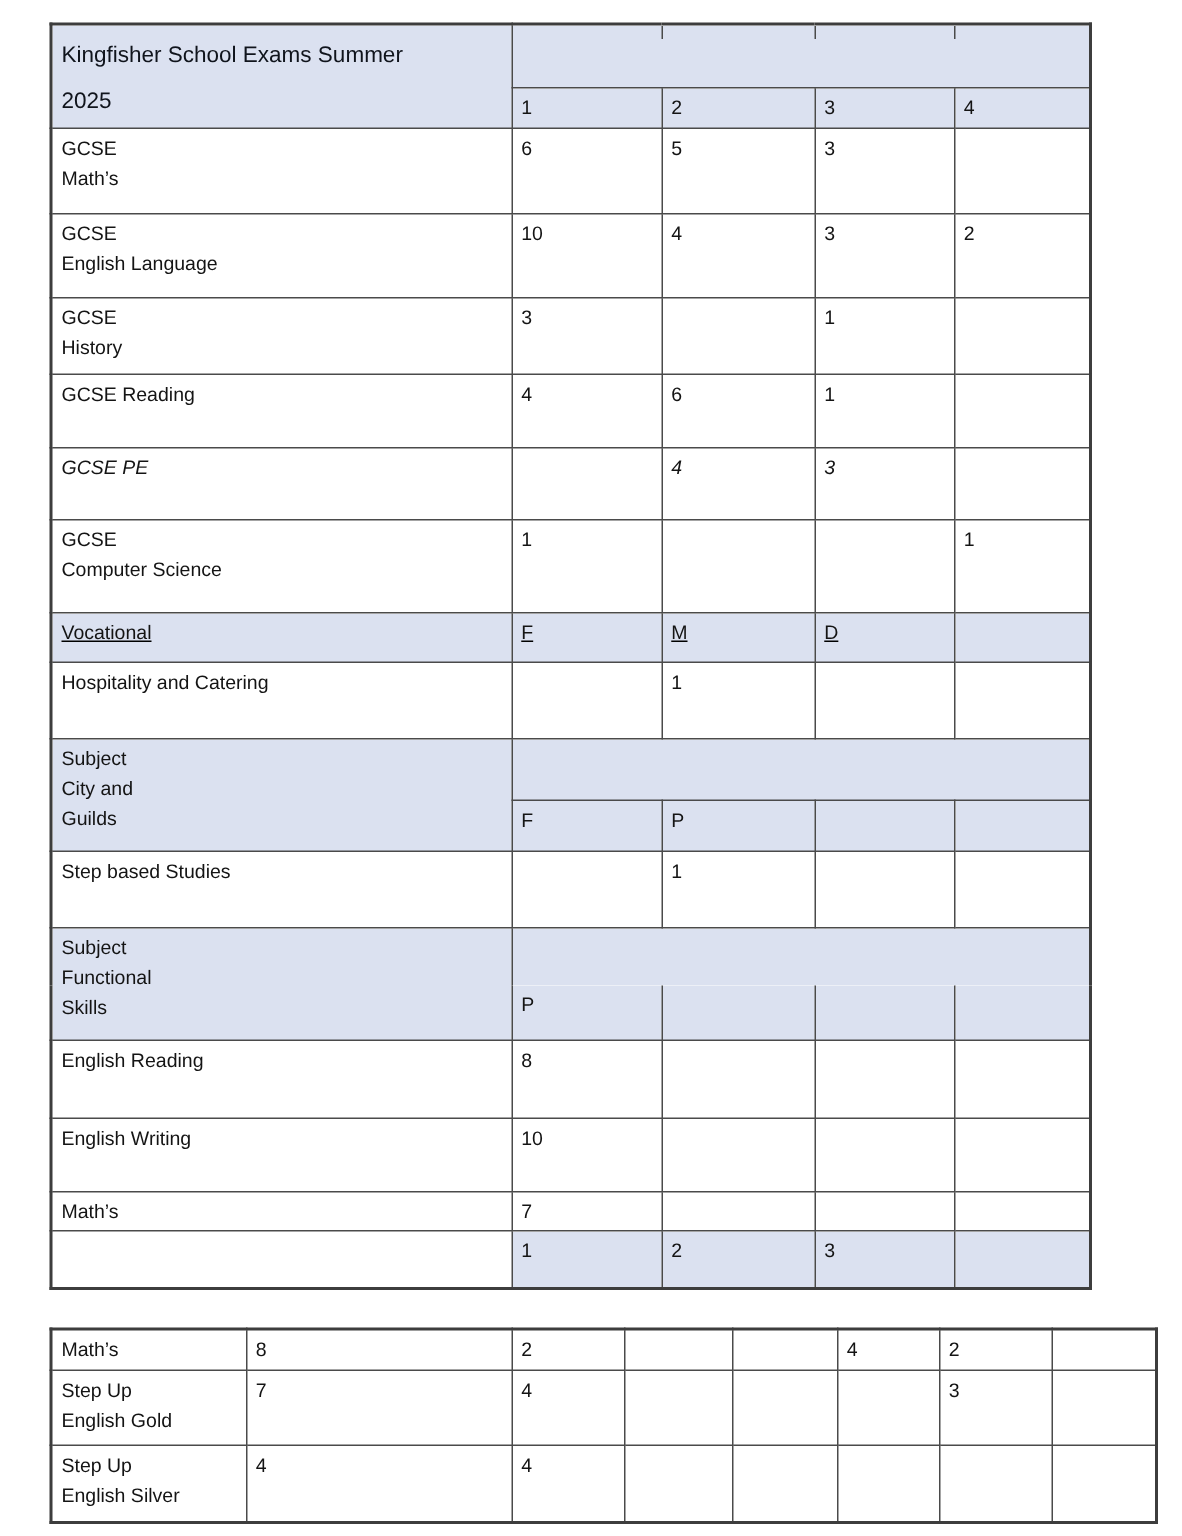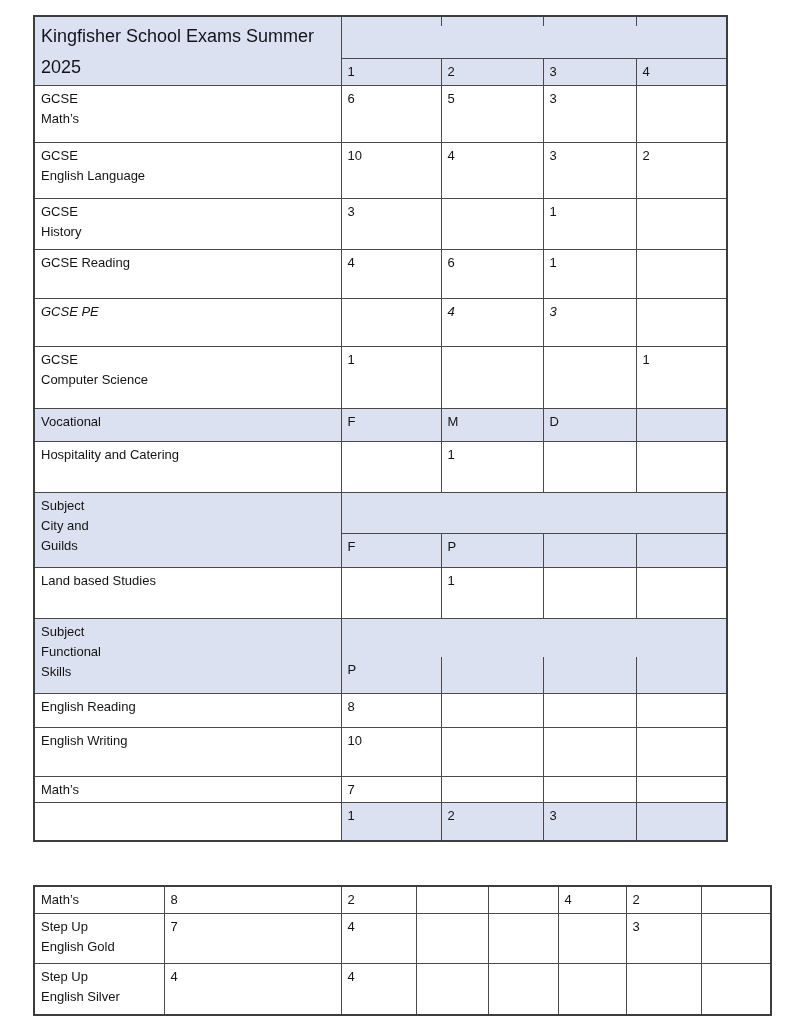--- a/index.html
+++ b/index.html
@@ -27,21 +27,21 @@
     vertical-align: top;
     padding: 3px 6px 2px 6px;
     font-size: 13px;
     line-height: 20px;
     color: #141414;
     white-space: pre-line;
     overflow: hidden;
   }
   .doc-table td.shade { background: #dbe1f0; }
   .doc-table td.title-cell {
-    font-size: 18px;
+    font-size: 15px;
     line-height: 31px;
     padding-top: 4px;
     color: #10141c;
   }
   
   .doc-table td.ticks {
     background-image:
       linear-gradient(#4a4a4a, #4a4a4a),
       linear-gradient(#4a4a4a, #4a4a4a),
       linear-gradient(#4a4a4a, #4a4a4a);
@@ -118,21 +118,21 @@
           <td></td>
         </tr>
         <tr style="height: 62px;">
           <td>GCSE
 Computer Science</td>
           <td>1</td>
           <td></td>
           <td></td>
           <td>1</td>
         </tr>
-        <tr style="height: 33px;">
+        <tr style="height: 33px; text-decoration: underline;">
           <td class="shade">Vocational</td>
           <td class="shade">F</td>
           <td class="shade">M</td>
           <td class="shade">D</td>
           <td class="shade"></td>
         </tr>
         <tr style="height: 51px;">
           <td>Hospitality and Catering</td>
           <td></td>
           <td>1</td>
@@ -145,39 +145,39 @@
 Guilds</td>
           <td colspan="4" class="shade"></td>
         </tr>
         <tr style="height: 34px;">
           <td class="shade">F</td>
           <td class="shade">P</td>
           <td class="shade"></td>
           <td class="shade"></td>
         </tr>
         <tr style="height: 51px;">
-          <td>Land based Studies</td>
+          <td>Step based Studies</td>
           <td></td>
           <td>1</td>
           <td></td>
           <td></td>
         </tr>
         <tr style="height: 38px;">
           <td rowspan="2" class="shade">Subject
 Functional
 Skills</td>
           <td colspan="4" class="hb shade"></td>
         </tr>
         <tr style="height: 37px;">
           <td class="ht shade">P</td>
           <td class="ht shade"></td>
           <td class="ht shade"></td>
           <td class="ht shade"></td>
         </tr>
-        <tr style="height: 34px;">
+        <tr style="height: 52px;">
           <td>English Reading</td>
           <td>8</td>
           <td></td>
           <td></td>
           <td></td>
         </tr>
         <tr style="height: 49px; margin-top: 10px;">
           <td>English Writing</td>
           <td>10</td>
           <td></td>

